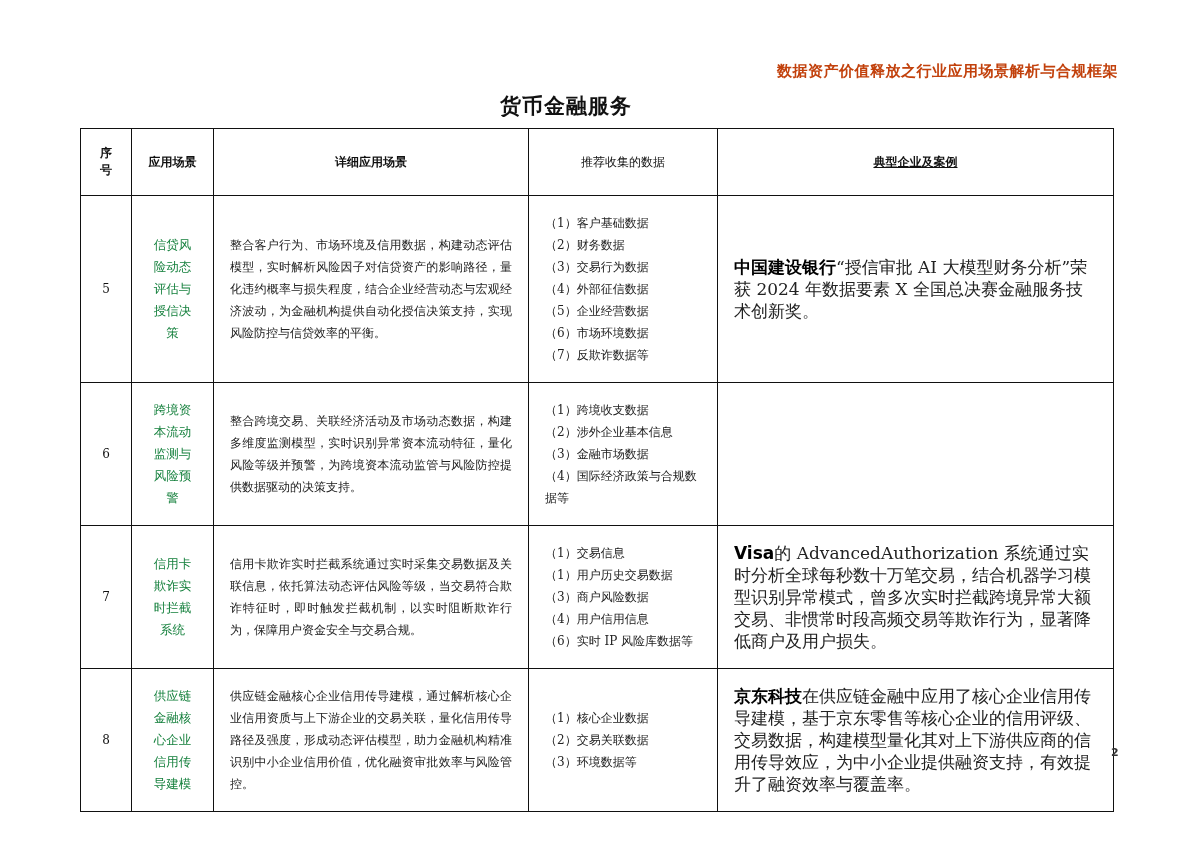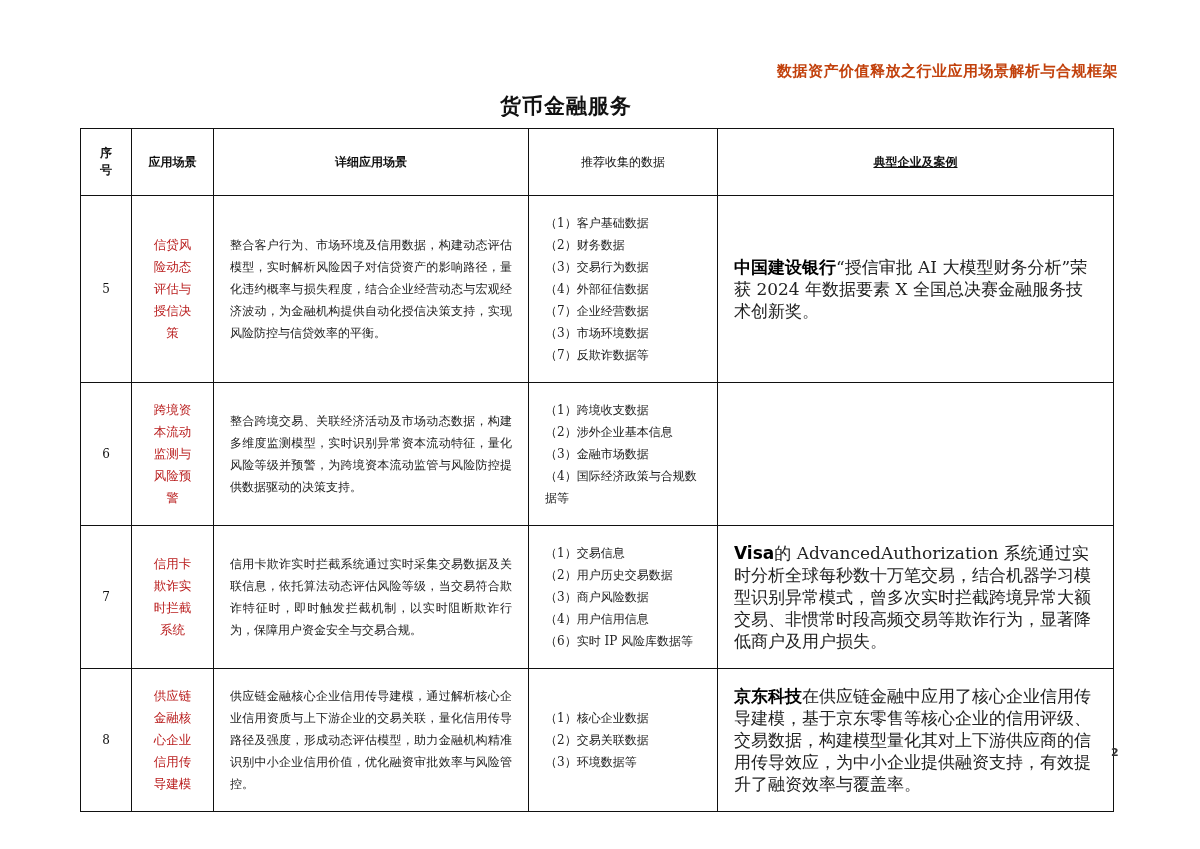--- a/index.html
+++ b/index.html
@@ -8,21 +8,21 @@
     .doc-header { position: absolute; right: 82px; top: 62px; font-family: "DejaVu Sans", sans-serif;
                   font-weight: bold; font-size: 15px; letter-spacing: 0.5px; color: #c2410c; }
     .page-title { position: absolute; left: 0; width: 1132px; top: 92px; text-align: center;
                   font-family: "DejaVu Sans", sans-serif; font-weight: bold; font-size: 21px; letter-spacing: 1px; }
     table.main { position: absolute; left: 80px; top: 128px; border-collapse: collapse; table-layout: fixed;
                  width: 1033px; }
     table.main th, table.main td { border: 1.5px solid #111; padding: 16px; vertical-align: middle; }
     table.main th { font-family: "DejaVu Sans", sans-serif; font-weight: bold; font-size: 12px;
                     height: 21px; text-align: center; }
     td.no { text-align: center; font-size: 12px; }
-    td.scene { text-align: center; font-size: 12.5px; line-height: 22px; color: #b91c1c; padding: 0 6px; }
+    td.scene { text-align: center; font-size: 12.5px; line-height: 22px; color: #15803d; padding: 0 6px; }
     td.detail { font-size: 12px; line-height: 22px; padding: 0 8px; color: #222; text-align: justify; }
     td.data { font-size: 12px; line-height: 22px; padding: 0 4px; color: #222; }
     td.case { font-size: 17px; line-height: 22px; padding: 0 10px; color: #222; }
     .company { font-family: "DejaVu Sans", sans-serif; font-weight: bold; color: #000; }
     .data-item { display: block; }
     .page-number { position: absolute; left: 1111px; top: 746px; font-family: "DejaVu Sans", sans-serif;
                    font-size: 11px; font-weight: bold; color: #333; }
   </style>
 </head>
 <body>
@@ -51,22 +51,22 @@
 
     <tr style="height:156px;">
       <td class="no">5</td>
       <td class="scene">信贷风险动态评估与授信决策</td>
       <td class="detail">整合客户行为、市场环境及信用数据，构建动态评估模型，实时解析风险因子对信贷资产的影响路径，量化违约概率与损失程度，结合企业经营动态与宏观经济波动，为金融机构提供自动化授信决策支持，实现风险防控与信贷效率的平衡。</td>
       <td class="data">
         <span class="data-item">（1）客户基础数据</span>
         <span class="data-item">（2）财务数据</span>
         <span class="data-item">（3）交易行为数据</span>
         <span class="data-item">（4）外部征信数据</span>
-        <span class="data-item">（7）企业经营数据</span>
-        <span class="data-item">（3）市场环境数据</span>
+        <span class="data-item">（5）企业经营数据</span>
+        <span class="data-item">（6）市场环境数据</span>
         <span class="data-item">（7）反欺诈数据等</span>
       </td>
       <td class="case">
         <span class="company">中国建设银行</span><span>“授信审批 AI 大模型财务分析”荣获 2024 年数据要素 X 全国总决赛金融服务技术创新奖。</span>
       </td>
     </tr>
 
     <tr style="height:113px;">
       <td class="no">6</td>
       <td class="scene">跨境资本流动监测与风险预警</td>
@@ -81,21 +81,21 @@
         <span class="company"></span><span></span>
       </td>
     </tr>
 
     <tr style="height:110px;">
       <td class="no">7</td>
       <td class="scene">信用卡欺诈实时拦截系统</td>
       <td class="detail">信用卡欺诈实时拦截系统通过实时采集交易数据及关联信息，依托算法动态评估风险等级，当交易符合欺诈特征时，即时触发拦截机制，以实时阻断欺诈行为，保障用户资金安全与交易合规。</td>
       <td class="data">
         <span class="data-item">（1）交易信息</span>
-        <span class="data-item">（2）用户历史交易数据</span>
+        <span class="data-item">（1）用户历史交易数据</span>
         <span class="data-item">（3）商户风险数据</span>
         <span class="data-item">（4）用户信用信息</span>
         <span class="data-item">（6）实时 IP 风险库数据等</span>
       </td>
       <td class="case">
         <span class="company">Visa</span><span>的 AdvancedAuthorization 系统通过实时分析全球每秒数十万笔交易，结合机器学习模型识别异常模式，曾多次实时拦截跨境异常大额交易、非惯常时段高频交易等欺诈行为，显著降低商户及用户损失。</span>
       </td>
     </tr>
 
     <tr style="height:111px;">

